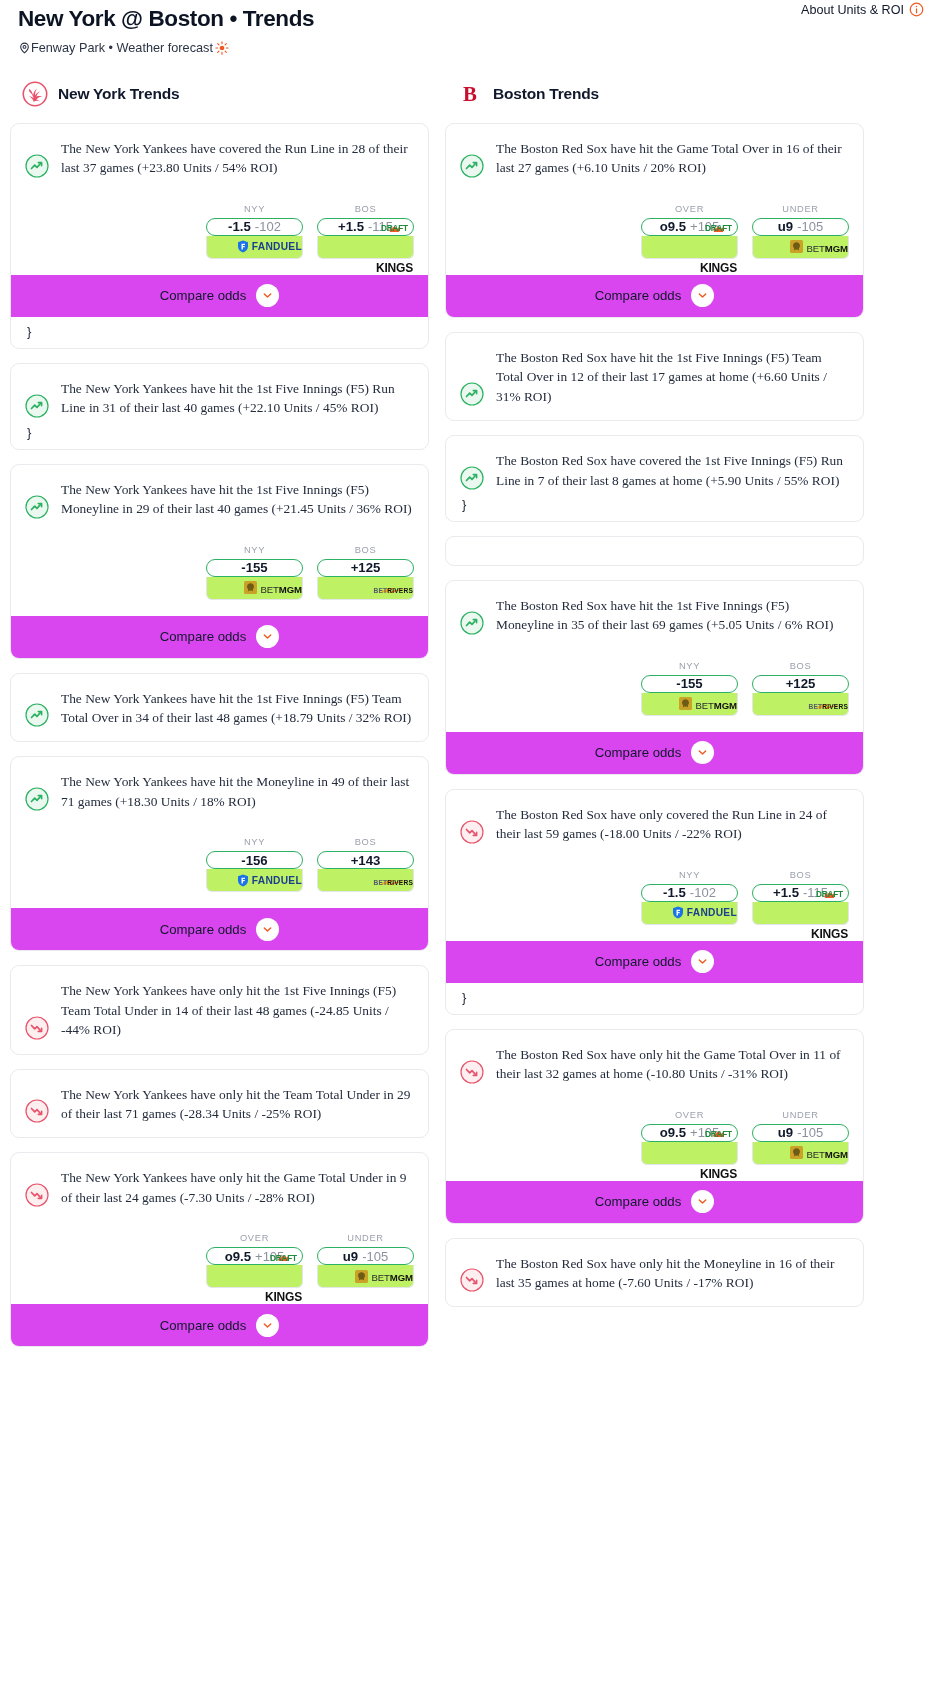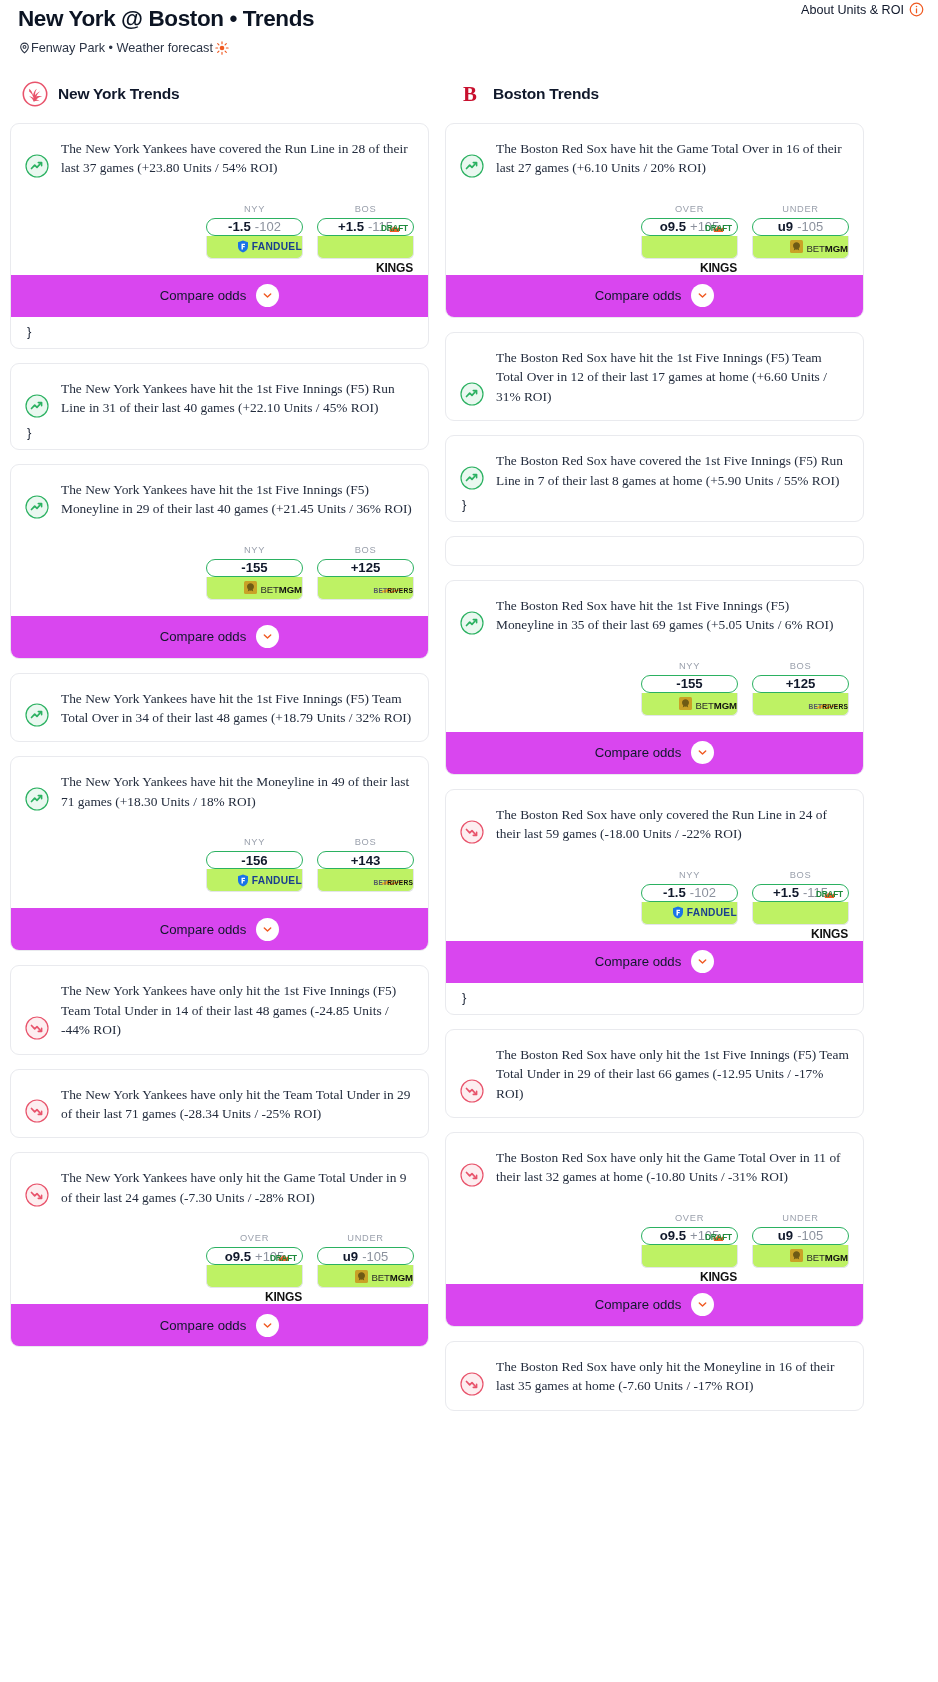--- a/index.html
+++ b/index.html
@@ -660,31 +660,20 @@
           <div class="compare">
             <span class="txt">Compare odds</span>
             <span class="chev">
               <svg viewBox="0 0 24 24" fill="none" stroke="#f05a22" stroke-width="3" stroke-linecap="round" stroke-linejoin="round">
                 <path d="M5 8.5l7 7 7-7"></path>
               </svg>
             </span>
           </div>
           <div class="brace">}</div>
         </div>
-        <div class="card">
-          <div class="card-top">
-            <span class="trend-icon"><svg viewBox="0 0 24 24">
-                <circle cx="12" cy="12" r="11" fill="#fdeef0" stroke="#e8536b" stroke-width="1.2"></circle>
-                <path d="M6.5 9.5l3.2 3.4 2.3-2.3 4.2 4.6" stroke="#e8536b" stroke-width="1.7" fill="none" stroke-linecap="round" stroke-linejoin="round"></path>
-                <path d="M13.3 15.4h3.3v-3.2" stroke="#e8536b" stroke-width="1.6" fill="none" stroke-linecap="round" stroke-linejoin="round"></path>
-              </svg></span>
-            <div class="trend-text">The Boston Red Sox have only hit the 1st Five Innings (F5) Team Total Under in 29 of their last 66 games (-12.95 Units / -17% ROI)</div>
-          </div>
-          <div class="pad-bot"></div>
-        </div>
         <div class="card has-compare">
           <div class="card-top">
             <span class="trend-icon"><svg viewBox="0 0 24 24">
                 <circle cx="12" cy="12" r="11" fill="#fdeef0" stroke="#e8536b" stroke-width="1.2"></circle>
                 <path d="M6.5 9.5l3.2 3.4 2.3-2.3 4.2 4.6" stroke="#e8536b" stroke-width="1.7" fill="none" stroke-linecap="round" stroke-linejoin="round"></path>
                 <path d="M13.3 15.4h3.3v-3.2" stroke="#e8536b" stroke-width="1.6" fill="none" stroke-linecap="round" stroke-linejoin="round"></path>
               </svg></span>
             <div class="trend-text">The Boston Red Sox have only hit the Game Total Over in 11 of their last 32 games at home (-10.80 Units / -31% ROI)</div>
           </div>
           <div class="odds-wrap">

